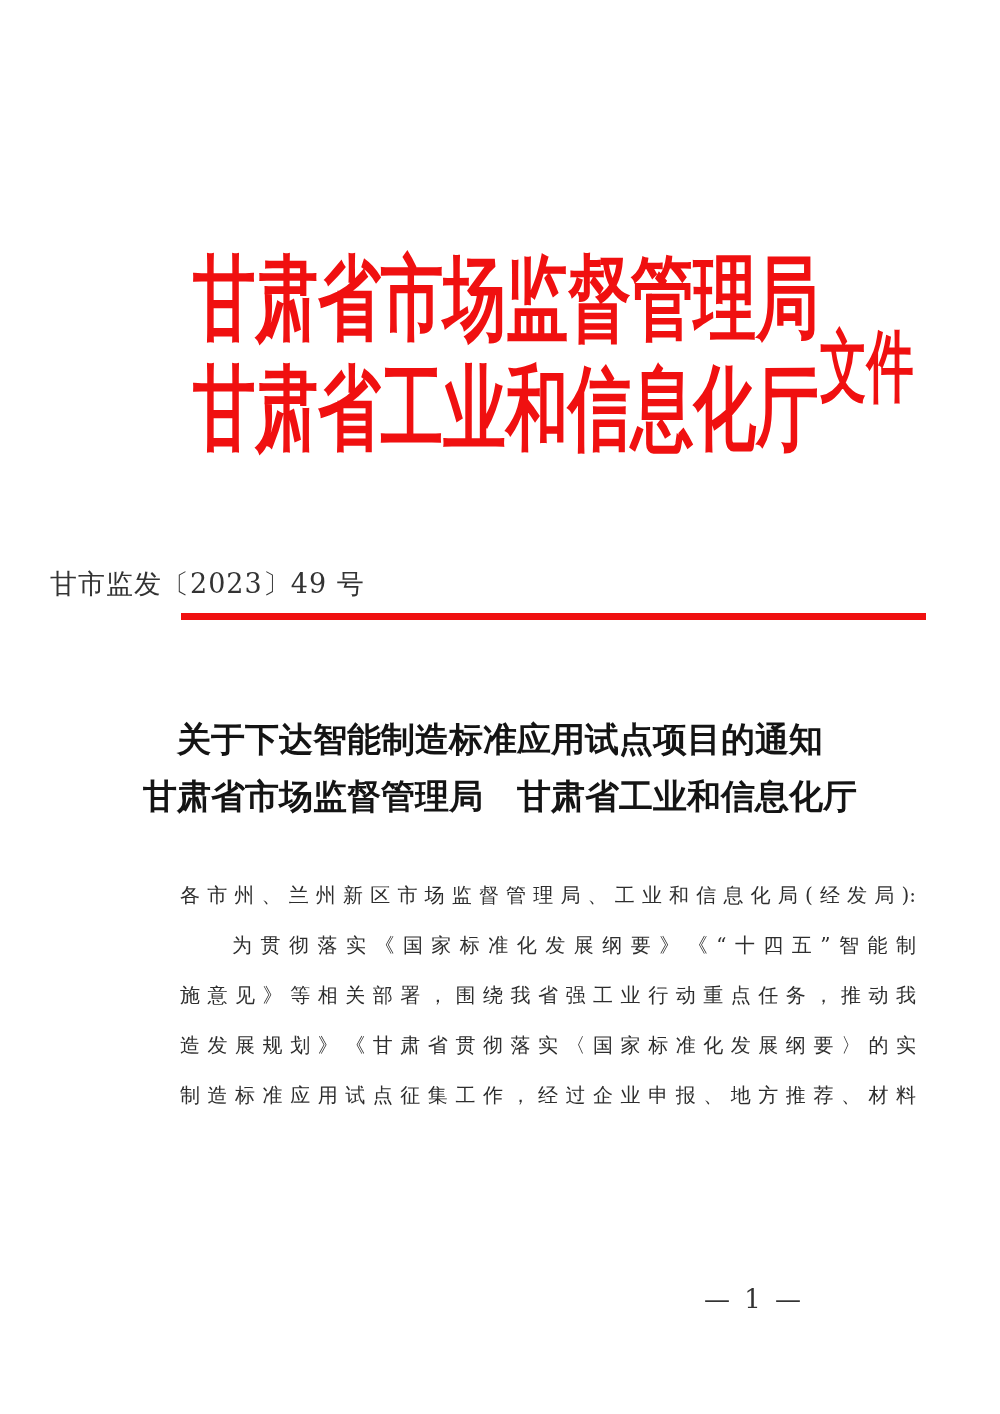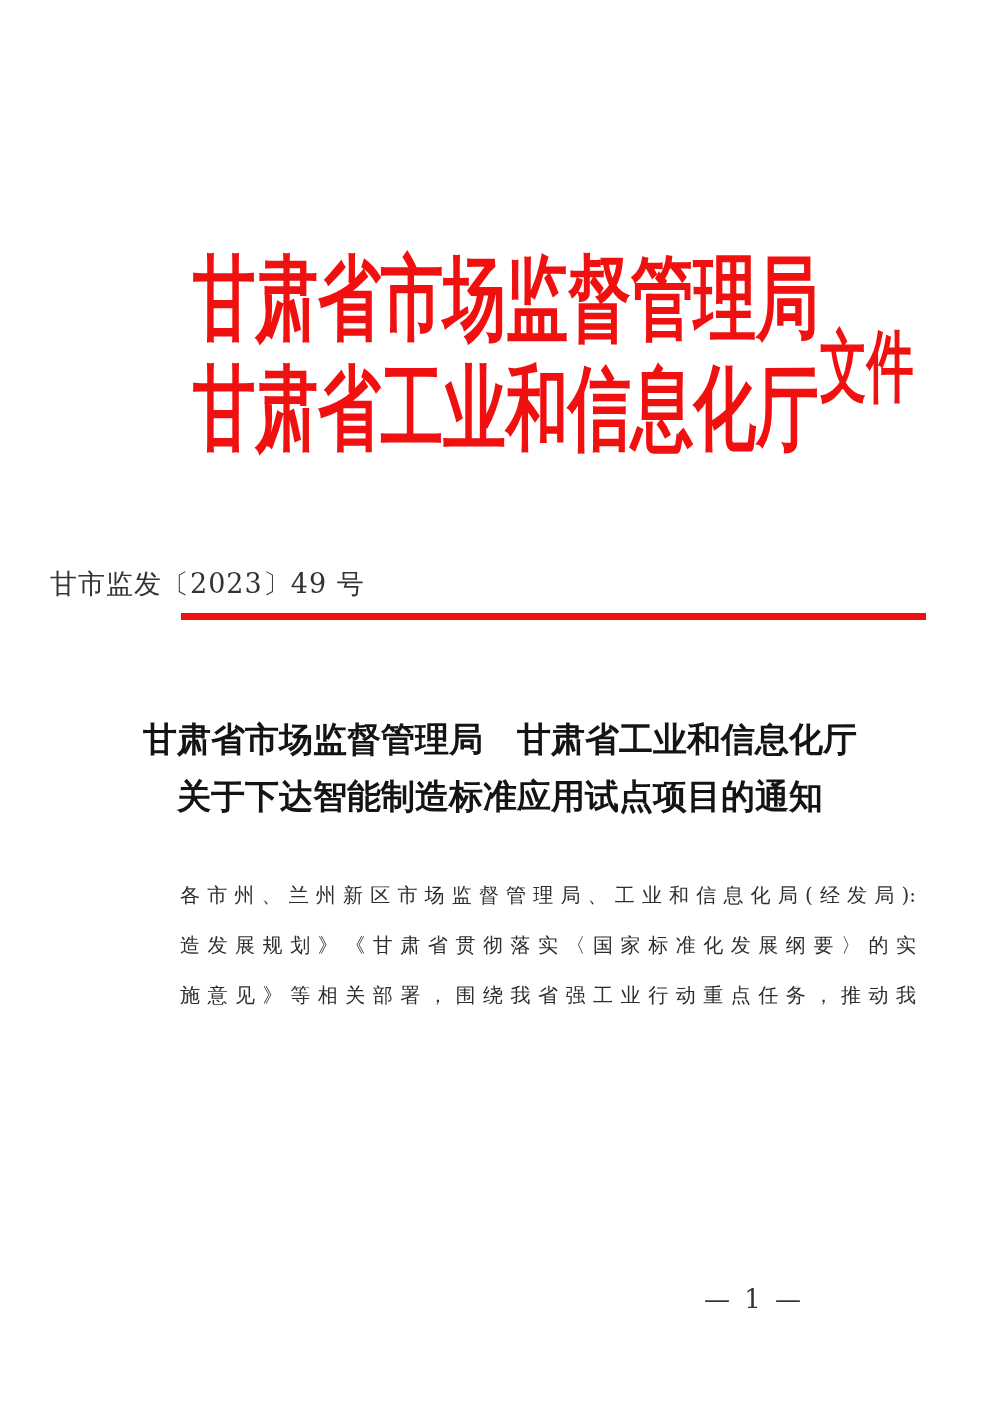--- a/index.html
+++ b/index.html
@@ -122,25 +122,27 @@
 
   <div class="org-line org-line-2">甘肃省工业和信息化厅</div>
 
   <div class="doc-type-label">文件</div>
 
   <div class="doc-number">甘市监发〔2023〕49 号</div>
 
   <div class="red-line"></div>
 
   <div class="title-block">
+    <div>关于下达智能制造标准应用试点项目的通知</div>
     <div>甘肃省市场监督管理局　甘肃省工业和信息化厅</div>
-    <div>关于下达智能制造标准应用试点项目的通知</div>
   </div>
 
   <div class="body-text">
     <div class="body-line">各市州、兰州新区市场监督管理局、工业和信息化局(经发局):</div>
+    <div class="body-line indent">为贯彻落实《国家标准化发展纲要》《“十四五”智能制</div>
+    <div class="body-line">施意见》等相关部署，围绕我省强工业行动重点任务，推动我</div>
     <div class="body-line">造发展规划》《甘肃省贯彻落实〈国家标准化发展纲要〉的实</div>
-    <div class="body-line">施意见》等相关部署，围绕我省强工业行动重点任务，推动我</div>
+    <div class="body-line">制造标准应用试点征集工作，经过企业申报、地方推荐、材料</div>
   </div>
 
   <div class="page-number">— 1 —</div>
 
 </div>
 
 </body></html>

